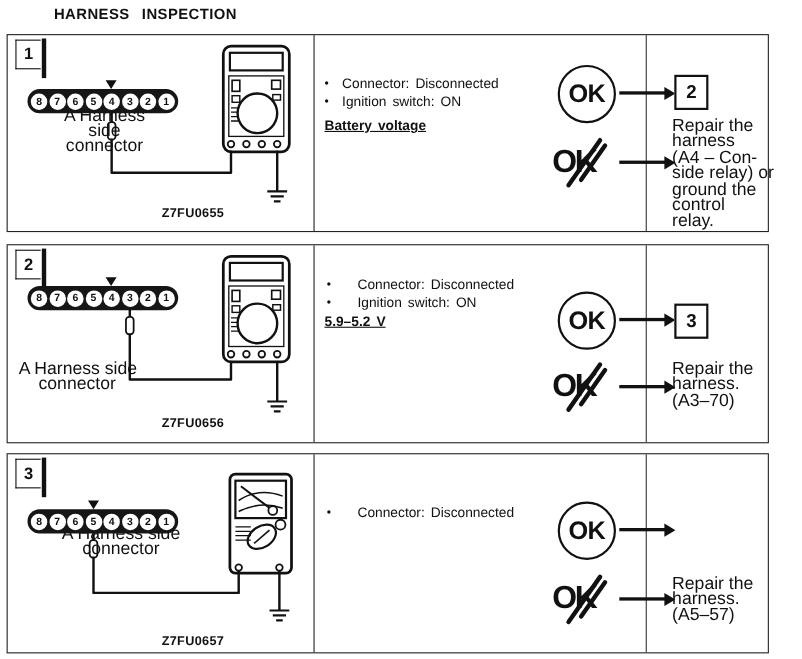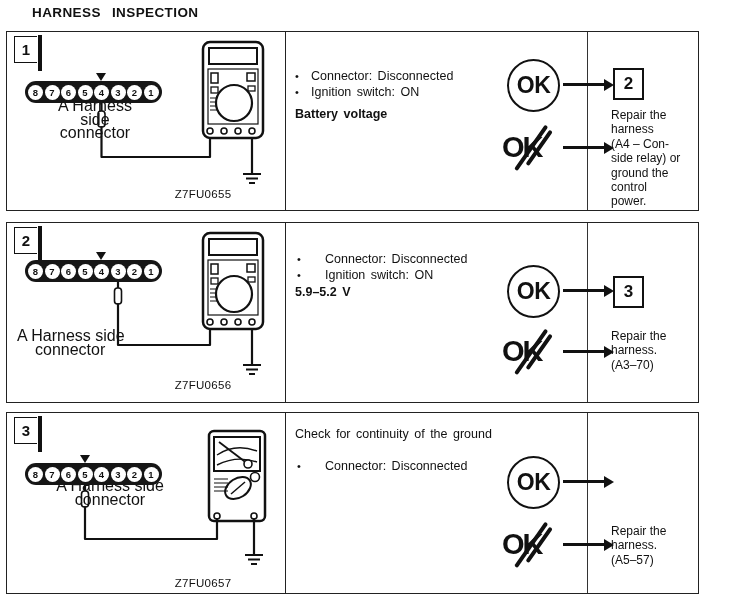--- a/index.html
+++ b/index.html
@@ -1,45 +1,45 @@
 <!DOCTYPE html>
 <html><head>
 <meta charset="utf-8">
 <style>
   html,body{margin:0;padding:0;background:#fff;}
   body{width:729px;height:599px;position:relative;font-family:"Liberation Sans",sans-serif;color:#111;}
-  .title{position:absolute;left:6px;top:5px;font-size:13.5px;font-weight:700;letter-spacing:.4px;word-spacing:7px;margin:0;padding-left:26px;}
+  .title{position:absolute;left:23px;top:5px;font-size:13.5px;font-weight:700;letter-spacing:.4px;word-spacing:7px;margin:0;padding-left:26px;}
   .panel{position:absolute;left:6px;width:693px;border:1.6px solid #222;background:#fff;box-sizing:border-box;}
   .diagram{position:absolute;left:0;top:0;width:279px;height:100%;border-right:1.4px solid #222;box-sizing:border-box;}
   .dwg{position:absolute;left:0;top:0;}
   .wire{stroke:#111;stroke-width:2.2;fill:none;stroke-linecap:round;stroke-linejoin:round;}
   .badge{position:absolute;left:7px;top:4px;width:22px;height:25px;border:1.5px solid #111;border-right:none;display:flex;align-items:center;justify-content:center;font-weight:700;font-size:15px;background:#fff;}
   .badge::after{content:"";position:absolute;right:-4.5px;top:-2px;width:4px;height:36px;background:#111;}
   .conn-label{position:absolute;font-size:16px;line-height:13.5px;margin-top:48px;}
   .connector{position:absolute;height:22px;width:136.5px;background:#161616;border-radius:11px;display:flex;align-items:center;padding:0 3px;gap:1.5px;box-sizing:border-box;}
   .pin{width:15px;height:15px;flex:0 0 15px;border-radius:50%;background:#fff;color:#111;font-size:9.5px;font-weight:700;display:flex;align-items:center;justify-content:center;}
   .pointer{position:absolute;width:0;height:0;border-left:5.5px solid transparent;border-right:5.5px solid transparent;border-top:8px solid #111;}
-  .figcode{position:absolute;left:140px;width:112px;text-align:center;font-size:11.5px;font-weight:400;letter-spacing:.3px;}
+  .figcode{position:absolute;left:140px;width:112px;text-align:left;font-size:11.5px;font-weight:700;letter-spacing:.3px;}
   .text-cell{position:absolute;left:288px;top:0;width:200px;height:100%;font-size:12.5px;word-spacing:2px;}
   .instr{position:absolute;left:0;line-height:15px;}
   .conds{position:absolute;left:0;margin:0;padding:0;list-style:none;line-height:15.5px;}
   .conds li{display:flex;}
   .conds .b{width:16px;flex:0 0 16px;font-size:11px;}
   .conds.wide .b{width:30px;flex-basis:30px;padding-left:2px;box-sizing:border-box;}
-  .value{position:absolute;left:0;font-weight:700;}
+  .value{position:absolute;left:0;font-weight:700;text-decoration:underline;}
   .divider{position:absolute;left:580px;top:0;height:100%;width:0;border-left:1.2px solid #333;}
   .ok-circle{position:absolute;left:500px;width:53px;height:53px;border:2.6px solid #111;border-radius:50%;display:flex;align-items:center;justify-content:center;font-size:23px;font-weight:800;letter-spacing:-.5px;box-sizing:border-box;background:#fff;}
   .nok{position:absolute;left:495px;width:60px;height:36px;font-size:29px;font-weight:800;letter-spacing:-2px;line-height:34px;}
   .nok .slash{position:absolute;background:#111;height:3.6px;border-radius:2px;display:block;}
   .nok .s1{width:54px;left:2px;top:16px;transform:rotate(-55deg);}
   .nok .s2{width:42px;left:16px;top:16px;transform:rotate(-55deg);}
   .arrow{position:absolute;left:556px;width:42px;height:3px;background:#111;}
   .arrow::after{content:"";position:absolute;right:-9px;top:-4.5px;border-left:10px solid #111;border-top:6px solid transparent;border-bottom:6px solid transparent;}
   .step-box{position:absolute;left:606px;width:31px;height:32px;border:2px solid #111;display:flex;align-items:center;justify-content:center;font-size:17px;font-weight:800;box-sizing:border-box;background:#fff;}
-  .result-text{position:absolute;left:604px;width:94px;font-size:12px;line-height:14.4px;}
+  .result-text{position:absolute;left:604px;width:94px;font-size:16px;line-height:14.4px;}
   .stop-wrap{position:absolute;left:608px;}
 </style>
 </head>
 <body>
 
 <h1 class="title">HARNESS INSPECTION</h1>
 
 <section class="panel" style="top:31px;height:180px">
   <div class="diagram">
     <svg class="dwg" width="279" height="177" viewBox="0 0 279 177">
@@ -115,21 +115,21 @@
   <div class="step-box" style="top:36px">
       <span>2</span>
     </div>
   <div class="result-text" style="top:76px">
     <div>Repair the</div>
     <div>harness</div>
     <div>(A4 – Con-</div>
     <div>side relay) or</div>
     <div>ground the</div>
     <div>control</div>
-    <div>power.</div>
+    <div>relay.</div>
   </div>
 </section>
 
 <section class="panel" style="top:222px;height:181px">
   <div class="diagram">
     <svg class="dwg" width="279" height="178" viewBox="0 0 279 178">
       <use href="#dmm"></use>
       <path class="wire" d="M111 59 V65"></path>
       <rect x="107.5" y="65" width="7" height="16" rx="3" fill="#fff" stroke="#111" stroke-width="1.6"></rect>
       <path class="wire" d="M111 81 V122 H203 V106"></path>
@@ -224,21 +224,20 @@
         <span class="pin">4</span>
         <span class="pin">3</span>
         <span class="pin">2</span>
         <span class="pin">1</span>
       </div>
     <div class="pointer" style="left:72.5px;top:42px"></div>
     <div class="figcode" style="top:164px">Z7FU0657</div>
   </div>
   <div class="text-cell">
     <div class="instr" style="top:14px">
-      <div>Check for continuity of the ground</div>
     </div>
     <ul class="conds wide" style="top:46px">
       <li>
           <span class="b">•</span>
           <span>Connector: Disconnected</span>
         </li>
     </ul>
   </div>
   <div class="divider"></div>
   <div class="ok-circle" style="top:43px">

